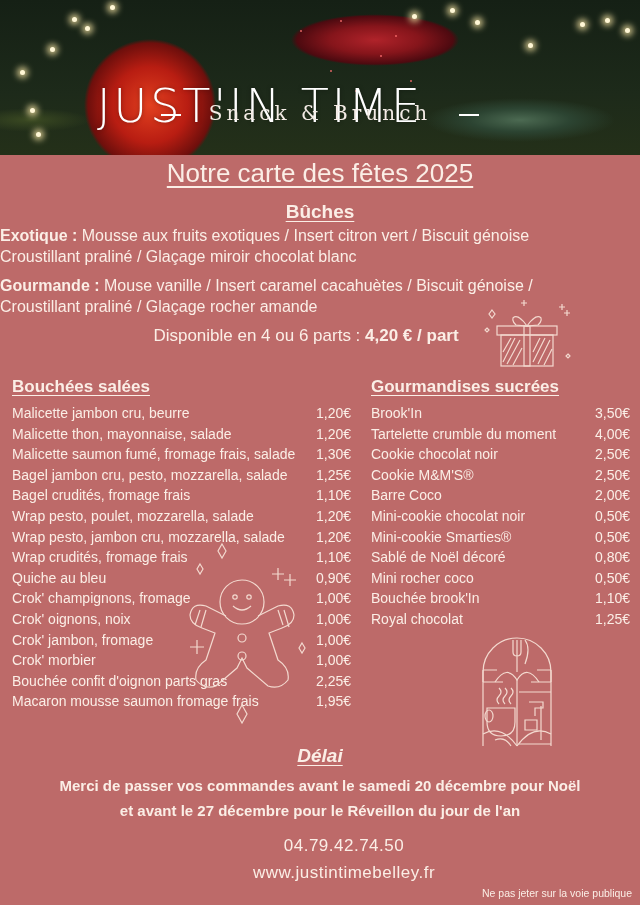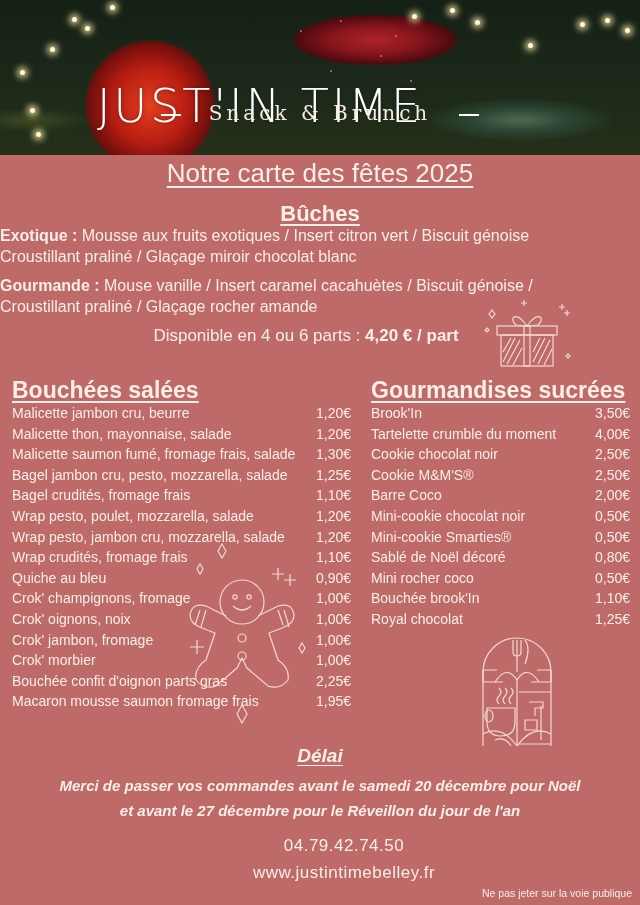--- a/index.html
+++ b/index.html
@@ -37,35 +37,35 @@
   }
   .tagline .dash { display: inline-block; width: 20px; height: 2px; background: #fff; vertical-align: middle; margin: 0 28px; }
 
   .title {
     position: absolute; top: 156px; left: 0; width: 640px; text-align: center;
     font-size: 26px; line-height: 34px; text-decoration: underline; text-underline-offset: 4px;
     text-decoration-thickness: 2px;
   }
   .sub-h {
     position: absolute; left: 0; width: 640px; text-align: center; font-weight: bold;
-    font-size: 22px; text-decoration: underline; text-underline-offset: 3px;
+    font-size: 19px; text-decoration: underline; text-underline-offset: 3px;
   }
   .desc { position: absolute; left: 0; width: 640px; text-align: left; font-size: 16px; line-height: 21px; }
   .desc b { font-weight: bold; }
   .price-line { position: absolute; top: 326px; left: 0; width: 612px; text-align: center; font-size: 17px; }
   .price-line b { font-weight: bold; }
 
-  .col-title { position: absolute; font-weight: bold; font-size: 23px; text-decoration: underline; text-underline-offset: 3px; text-align: center; }
+  .col-title { position: absolute; font-weight: bold; font-size: 17px; text-decoration: underline; text-underline-offset: 3px; text-align: center; }
   .list { position: absolute; list-style: none; margin: 0; padding: 0; }
   .list li { height: 20.6px; line-height: 20.6px; font-size: 14px; position: relative; white-space: nowrap; }
   .list li .price { position: absolute; right: 0; top: 0; }
 
   .delai-h { position: absolute; top: 745px; left: 0; width: 640px; text-align: center; font-weight: bold; font-style: italic;
              font-size: 19px; text-decoration: underline; text-underline-offset: 3px; }
-  .delai-t { position: absolute; top: 773px; left: 0; width: 640px; text-align: center; font-weight: bold; font-style: italic;
+  .delai-t { position: absolute; top: 773px; left: 0; width: 640px; text-align: center; font-weight: bold; 
              font-size: 15px; line-height: 25px; }
   .contact { position: absolute; left: 0; width: 640px; text-align: center; font-size: 17px; letter-spacing: 0.5px; margin-left: 24px; }
   .footnote { position: absolute; right: 8px; top: 887px; font-size: 10.5px; }
   svg.deco { position: absolute; }
 </style>
 </head>
 <body>
 
 <div class="hero">
   <span class="light" style="left:20px;top:70px"></span>

